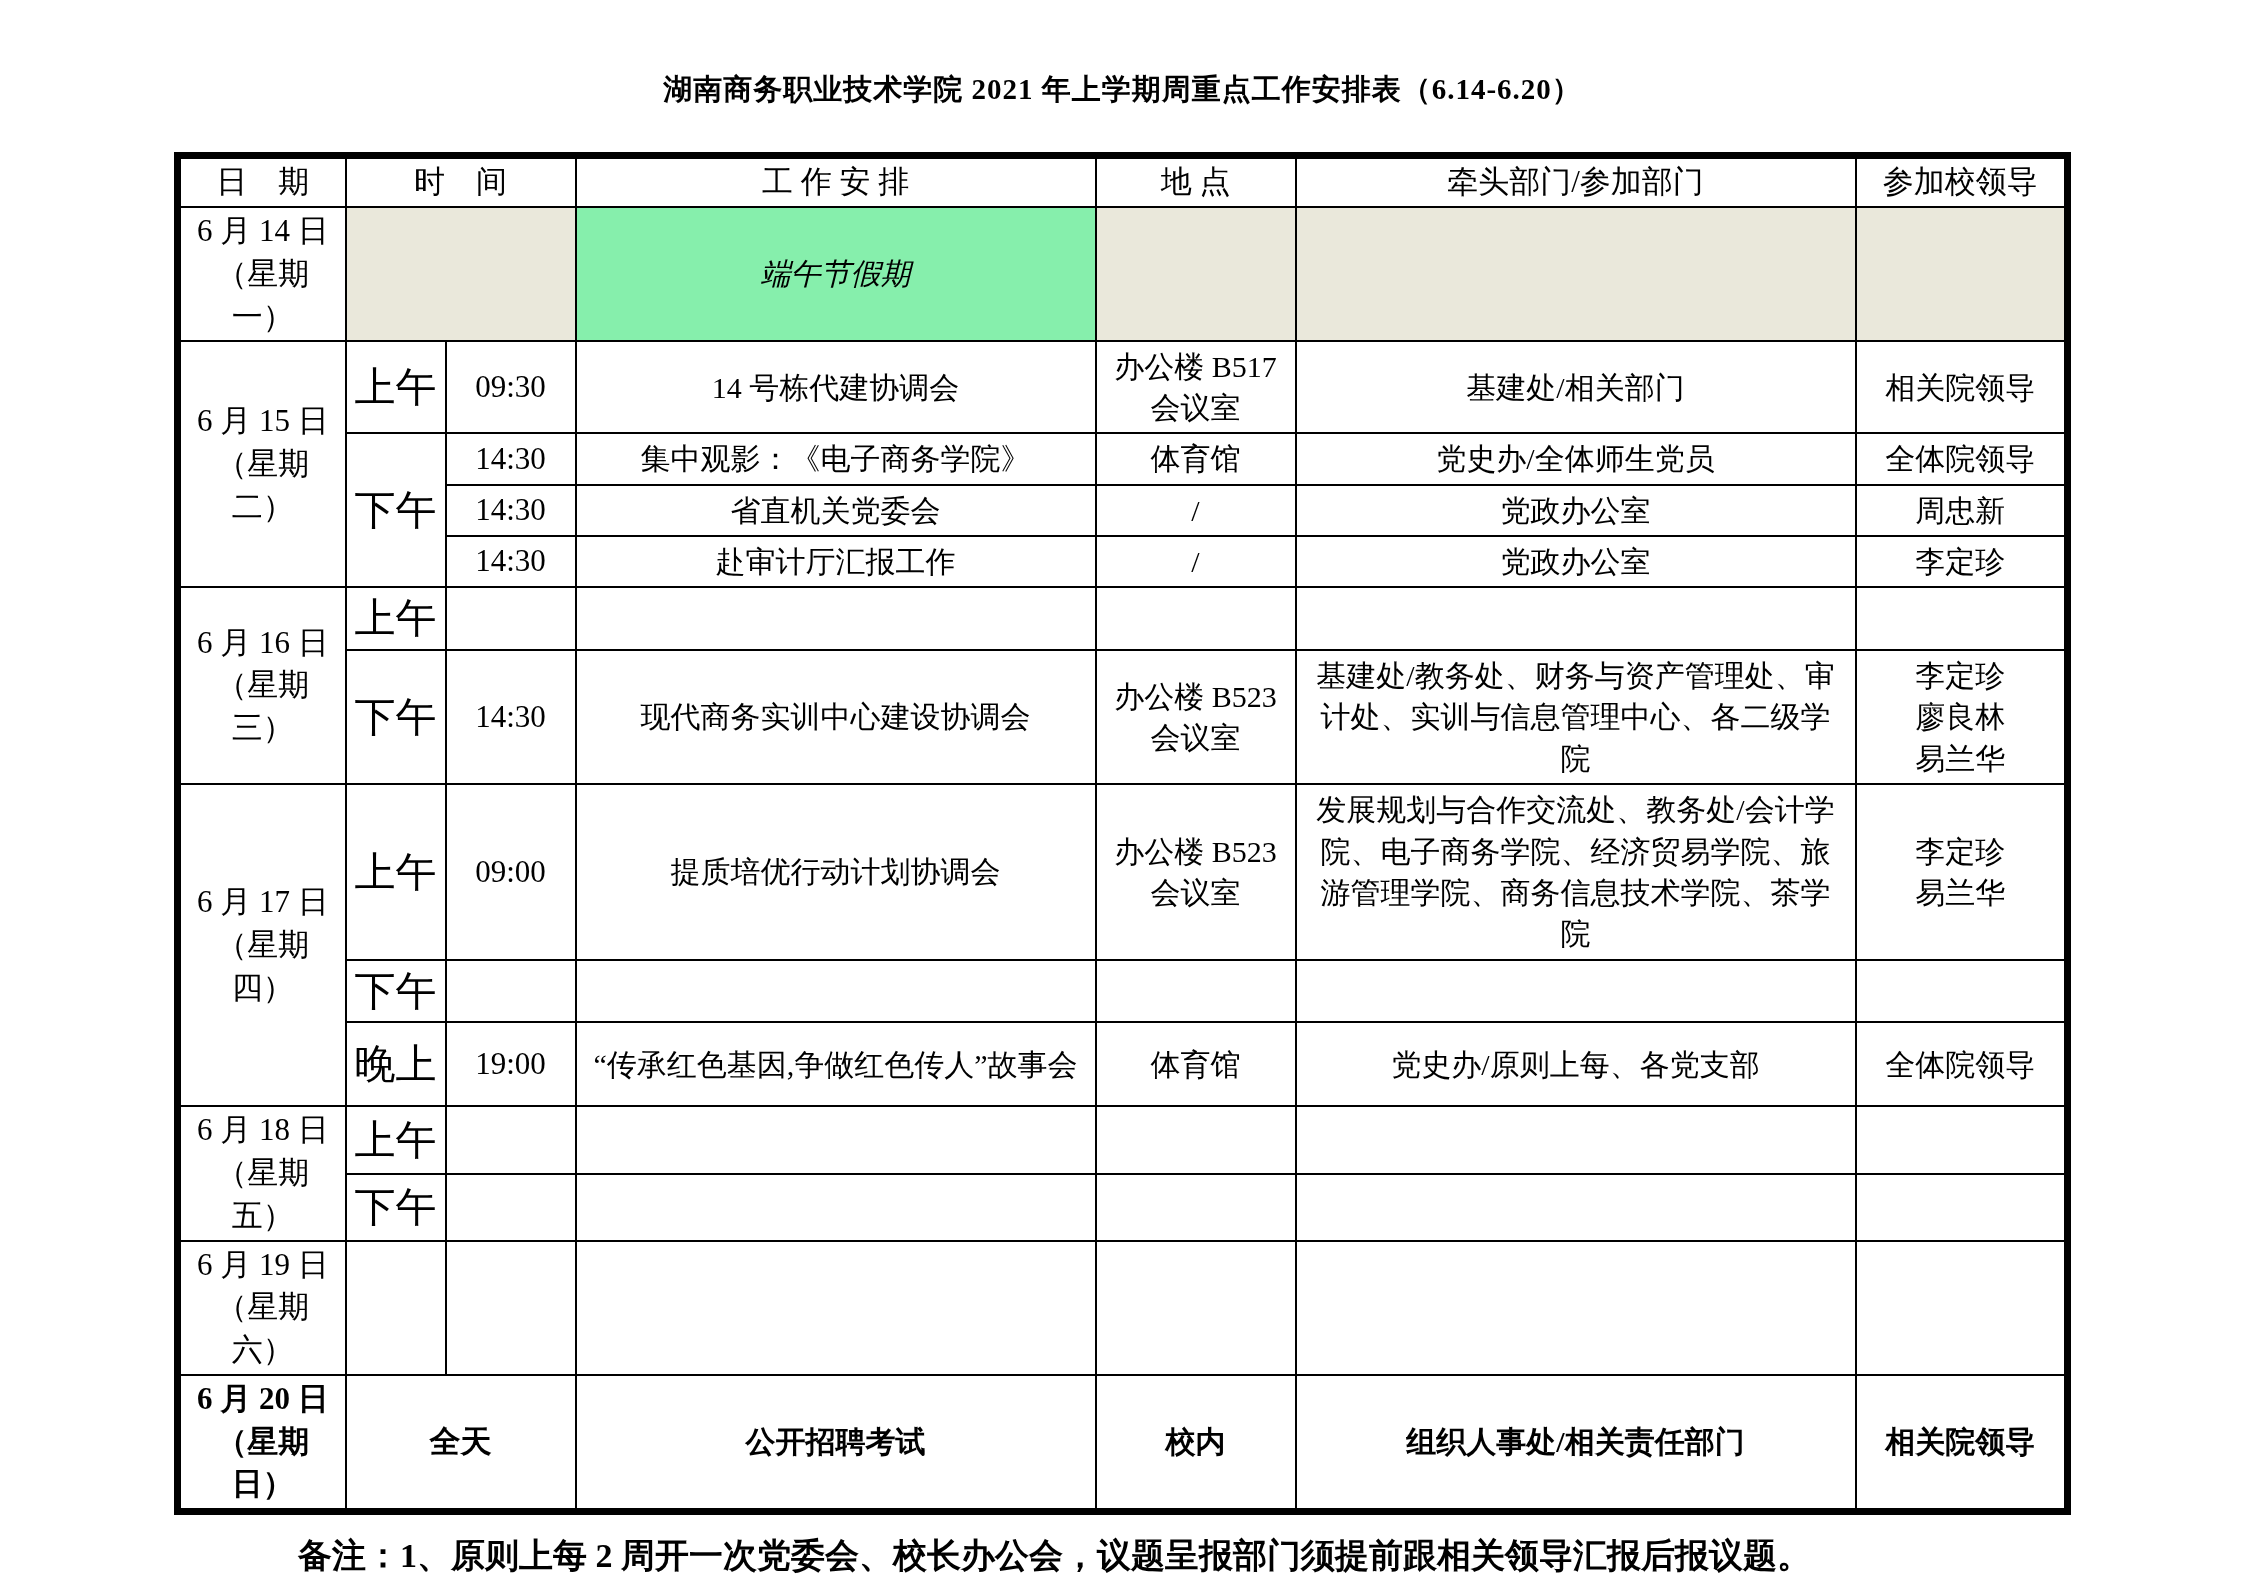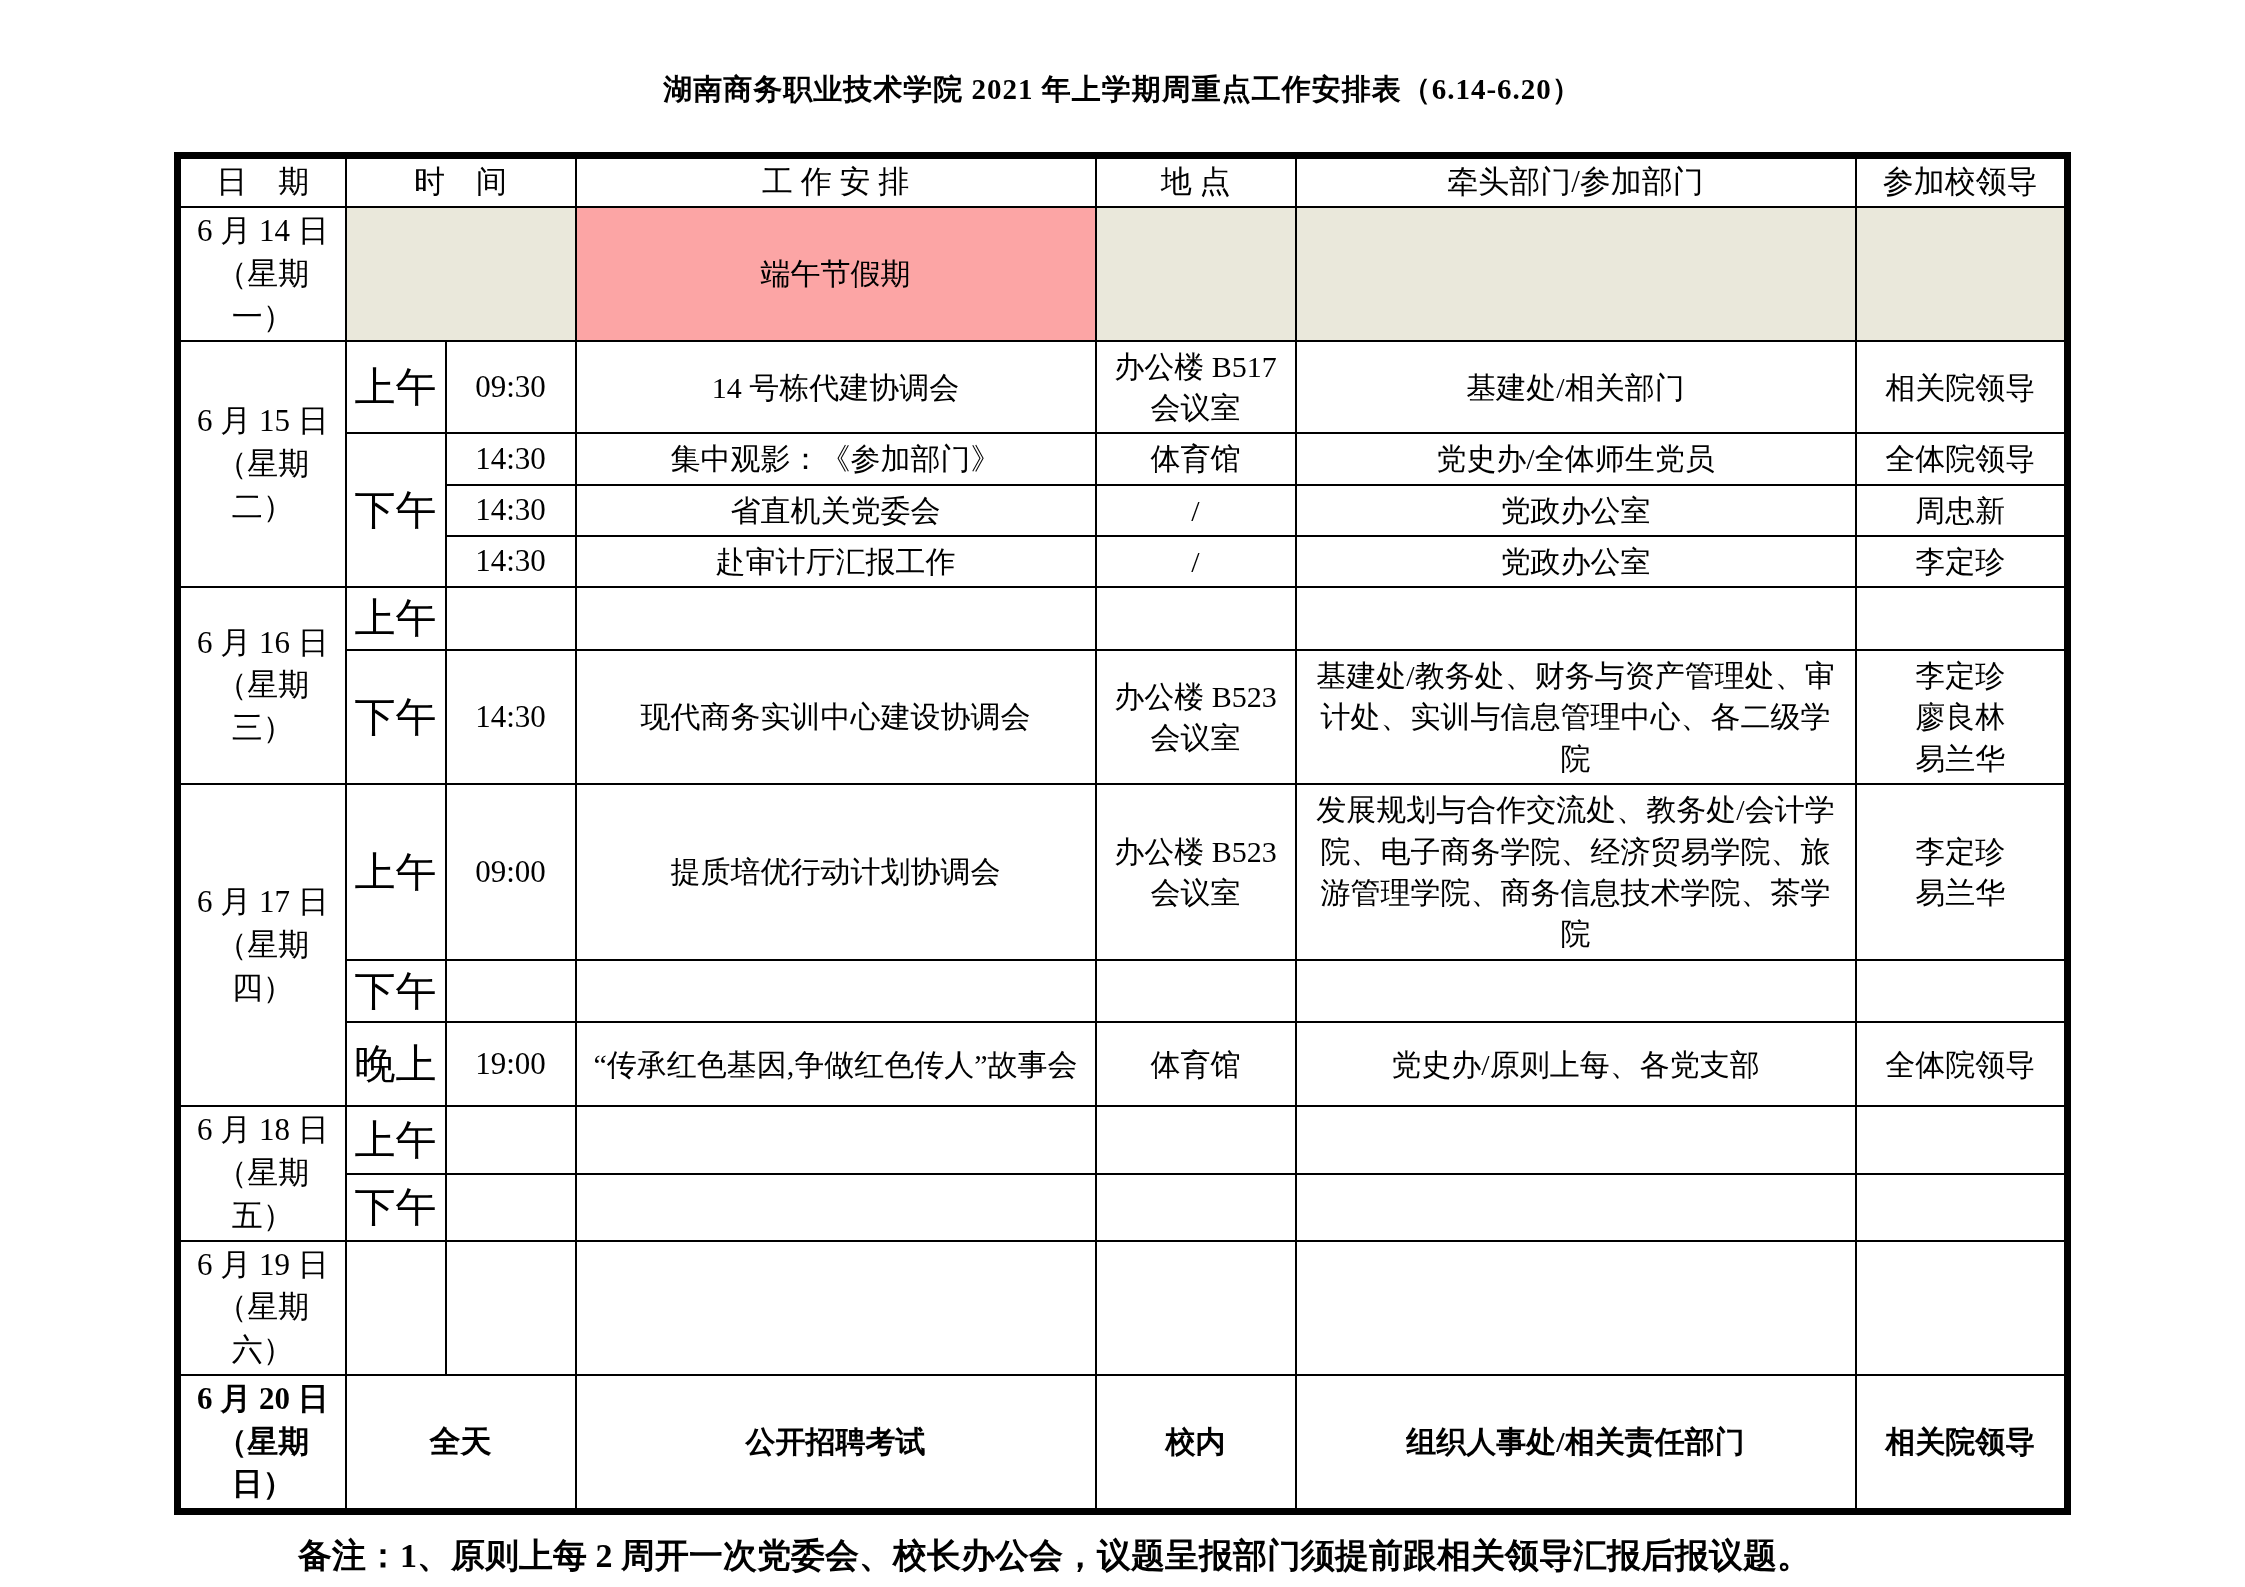--- a/index.html
+++ b/index.html
@@ -77,40 +77,40 @@
       <th>地 点</th>
       <th>牵头部门/参加部门</th>
       <th>参加校领导</th>
     </tr>
   </thead>
   <tbody>
       <tr style="height: 80px;">
         <td class="date-cell">6 月 14 日
 （星期一）</td>
         <td colspan="2" class="time-span-cell shaded" style="background: rgb(234, 232, 219);"></td>
-        <td class="work-cell shaded" style="background: #fca5a5;">端午节假期</td>
+        <td class="work-cell shaded" style="background: #86efac; font-style: italic;">端午节假期</td>
         <td class="location-cell shaded" style="background: rgb(234, 232, 219);"></td>
         <td class="departments-cell shaded" style="background: rgb(234, 232, 219);"></td>
         <td class="leaders-cell shaded" style="background: rgb(234, 232, 219);"></td>
       </tr>
       <tr style="height: 92px;">
         <td rowspan="4" class="date-cell">6 月 15 日
 （星期二）</td>
         <td class="period-cell">上午</td>
         <td class="time-cell">09:30</td>
         <td class="work-cell">14 号栋代建协调会</td>
         <td class="location-cell">办公楼 B517
 会议室</td>
         <td class="departments-cell">基建处/相关部门</td>
         <td class="leaders-cell">相关院领导</td>
       </tr>
       <tr style="height: 43px;">
         <td rowspan="3" class="period-cell">下午</td>
         <td class="time-cell">14:30</td>
-        <td class="work-cell">集中观影：《参加部门》</td>
+        <td class="work-cell">集中观影：《电子商务学院》</td>
         <td class="location-cell">体育馆</td>
         <td class="departments-cell">党史办/全体师生党员</td>
         <td class="leaders-cell">全体院领导</td>
       </tr>
       <tr style="height: 42px;">
         <td class="time-cell">14:30</td>
         <td class="work-cell">省直机关党委会</td>
         <td class="location-cell">/</td>
         <td class="departments-cell">党政办公室</td>
         <td class="leaders-cell">周忠新</td>

